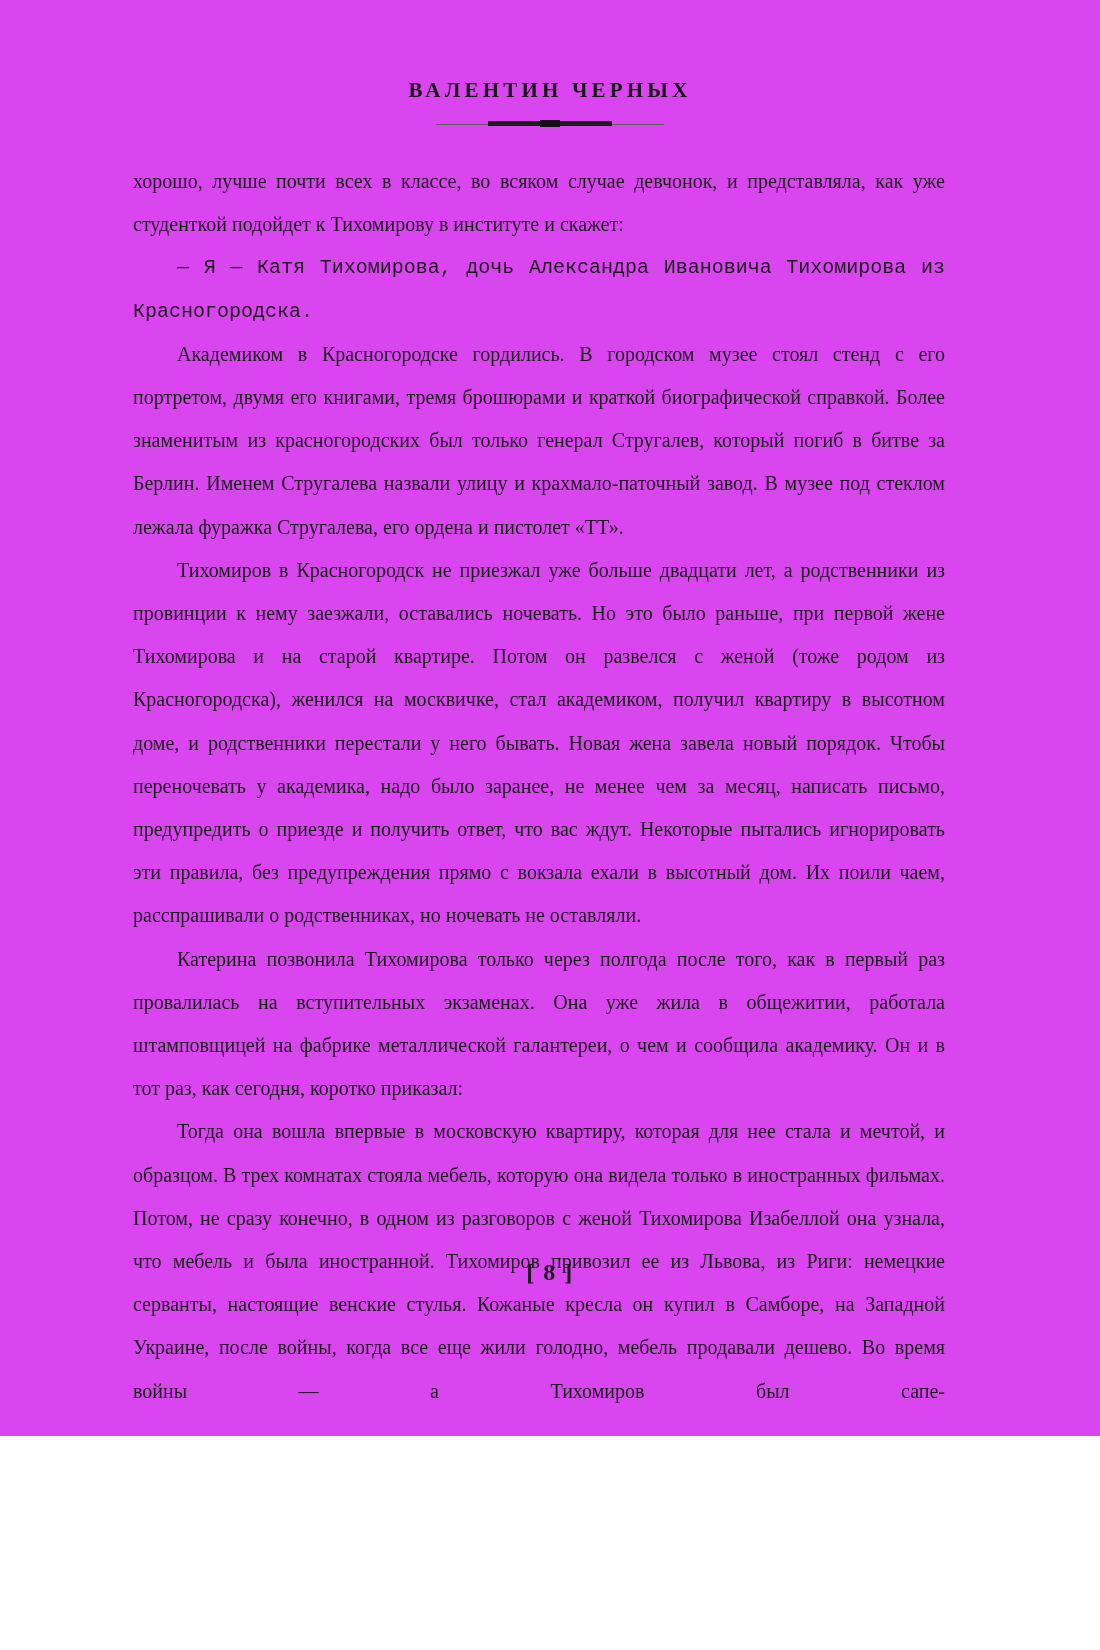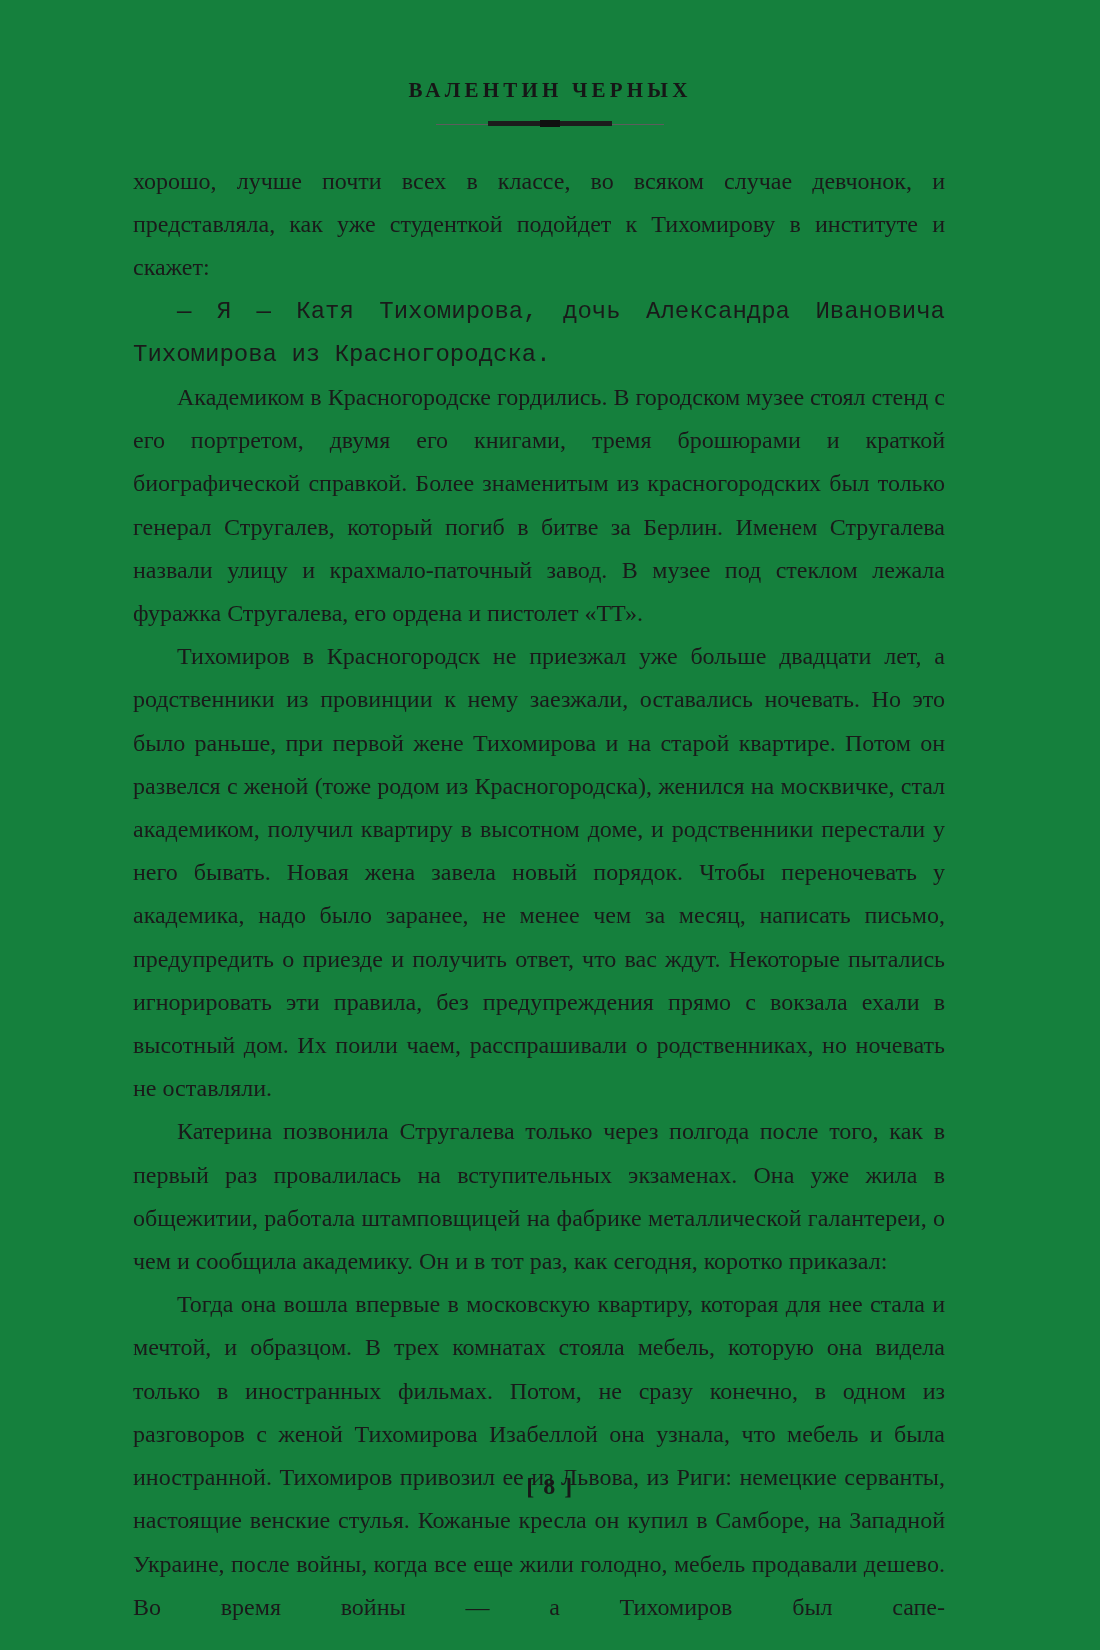--- a/index.html
+++ b/index.html
@@ -7,22 +7,22 @@
     padding: 0;
     background: #ffffff;
   }
   body {
     font-family: "Liberation Serif", "DejaVu Serif", serif;
     color: #1a1a1a;
   }
   .page {
     position: relative;
     width: 1100px;
-    height: 1650px;
-    background: #15803d;
+    height: 1436px;
+    background: #d946ef;
     box-sizing: border-box;
     overflow: hidden;
   }
 
   
   .running-head {
     position: absolute;
     top: 78px;
     left: 0;
     width: 1100px;
@@ -81,21 +81,21 @@
 
   
   .text-block {
     position: absolute;
     top: 160px;
     left: 133px;
     width: 812px;
   }
   .para {
     margin: 0;
-    font-size: 24px;
+    font-size: 20px;
     line-height: 43.2px;
     text-align: justify;
     text-indent: 44px;
     color: #1a1a1a;
     -webkit-font-smoothing: antialiased;
   }
   .para.no-indent {
     text-indent: 0;
   }
   .para.dialogue {
@@ -136,21 +136,21 @@
       <div class="rule-thick"></div>
       <div class="rule-mid"></div>
     </div>
   </div>
 
   <div class="text-block">
     <p class="para no-indent">хорошо, лучше почти всех в классе, во всяком случае девчонок, и представляла, как уже студенткой подойдет к Тихомирову в институте и скажет:</p>
     <p class="para dialogue">— Я — Катя Тихомирова, дочь Александра Ивановича Тихомирова из Красногородска.</p>
     <p class="para">Академиком в Красногородске гордились. В городском музее стоял стенд с его портретом, двумя его книгами, тремя брошюрами и краткой биографической справкой. Более знаменитым из красногородских был только генерал Стругалев, который погиб в битве за Берлин. Именем Стругалева назвали улицу и крахмало-паточный завод. В музее под стеклом лежала фуражка Стругалева, его ордена и пистолет «ТТ».</p>
     <p class="para">Тихомиров в Красногородск не приезжал уже больше двадцати лет, а родственники из провинции к нему заезжали, оставались ночевать. Но это было раньше, при первой жене Тихомирова и на старой квартире. Потом он развелся с женой (тоже родом из Красногородска), женился на москвичке, стал академиком, получил квартиру в высотном доме, и родственники перестали у него бывать. Новая жена завела новый порядок. Чтобы переночевать у академика, надо было заранее, не менее чем за месяц, написать письмо, предупредить о приезде и получить ответ, что вас ждут. Некоторые пытались игнорировать эти правила, без предупреждения прямо с вокзала ехали в высотный дом. Их поили чаем, расспрашивали о родственниках, но ночевать не оставляли.</p>
-    <p class="para">Катерина позвонила Стругалева только через полгода после того, как в первый раз провалилась на вступительных экзаменах. Она уже жила в общежитии, работала штамповщицей на фабрике металлической галантереи, о чем и сообщила академику. Он и в тот раз, как сегодня, коротко приказал:</p>
+    <p class="para">Катерина позвонила Тихомирова только через полгода после того, как в первый раз провалилась на вступительных экзаменах. Она уже жила в общежитии, работала штамповщицей на фабрике металлической галантереи, о чем и сообщила академику. Он и в тот раз, как сегодня, коротко приказал:</p>
     <p class="para">Тогда она вошла впервые в московскую квартиру, которая для нее стала и мечтой, и образцом. В трех комнатах стояла мебель, которую она видела только в иностранных фильмах. Потом, не сразу конечно, в одном из разговоров с женой Тихомирова Изабеллой она узнала, что мебель и была иностранной. Тихомиров привозил ее из Львова, из Риги: немецкие серванты, настоящие венские стулья. Кожаные кресла он купил в Самборе, на Западной Украине, после войны, когда все еще жили голодно, мебель продавали дешево. Во время войны — а Тихомиров был сапе-</p>
   </div>
 
   <div class="folio">
     <span class="folio-text">[ 8 ]</span>
   </div>
 
 </div>
 
 </body></html>

